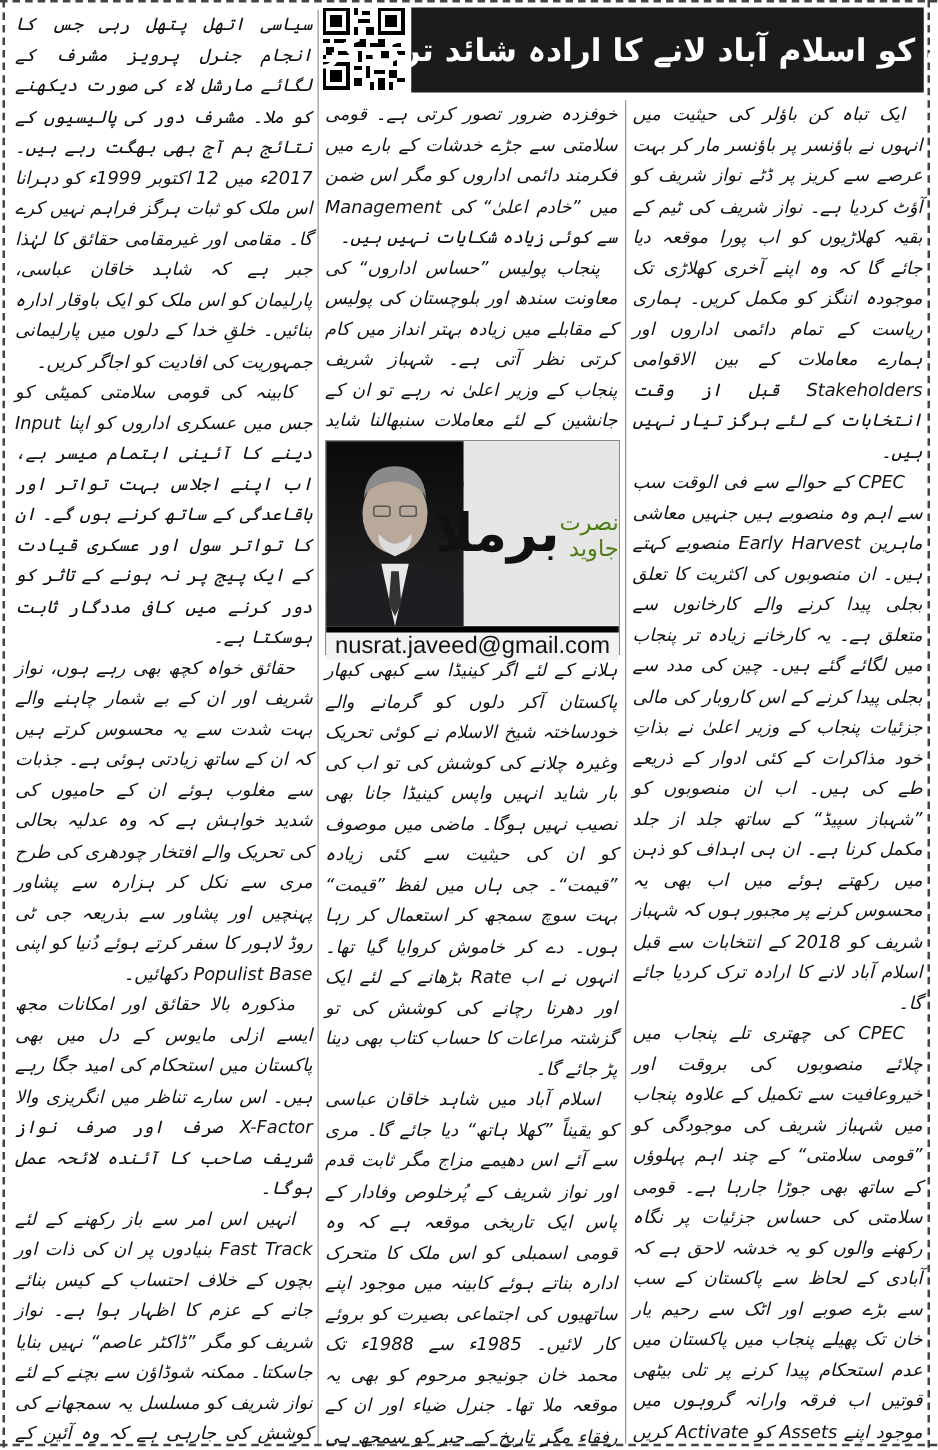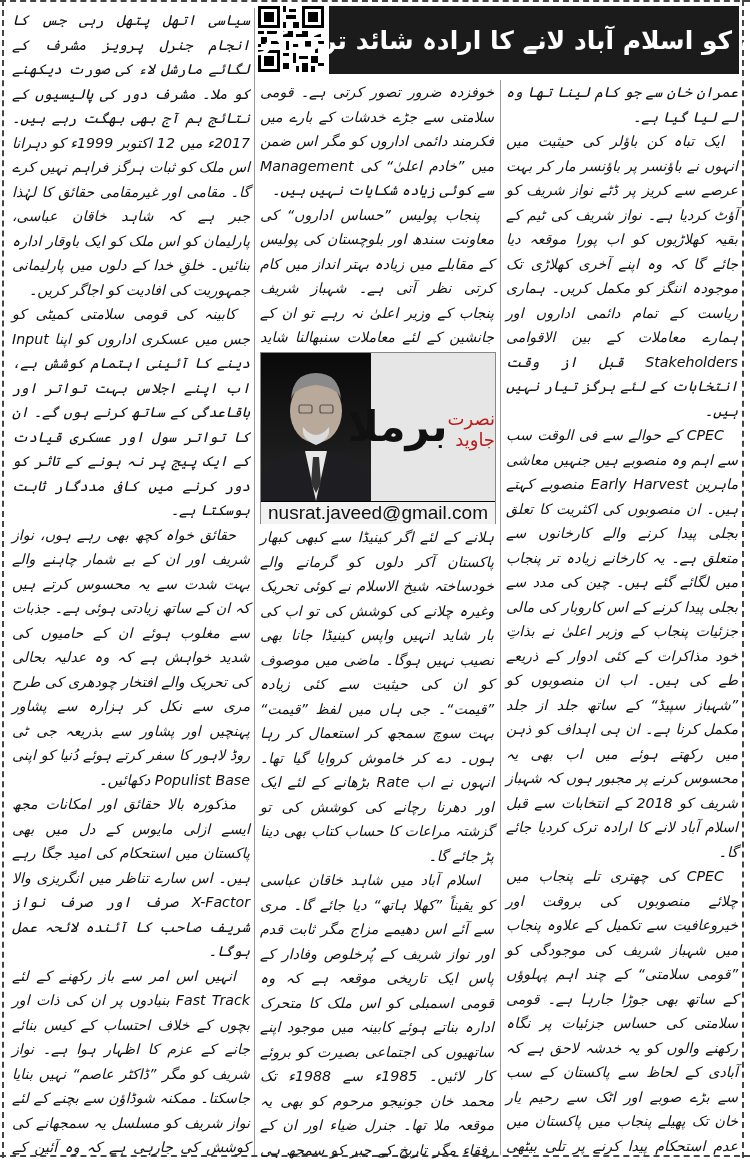--- a/index.html
+++ b/index.html
@@ -22,22 +22,22 @@
   .col-right { left: 506px; top: 80px; width: 232px; }
   .col-mid { left: 260px; top: 80px; width: 234px; }
   .col-mid-b { left: 260px; top: 525px; width: 234px; }
   .col-left { left: 12px; top: 8px; width: 238px; }
   .rule-v { position: absolute; top: 80px; width: 0; height: 1075px; border-left: 1px solid #999; }
 
   .author-box { position: absolute; left: 260px; top: 352px; width: 234px; height: 170px; border: 1px solid #888; }
   .photo { position: absolute; left: 0; top: 0; width: 110px; height: 148px; background: linear-gradient(180deg,#0a0a0a 0%,#1a1a1a 60%,#262626 100%); overflow: hidden; }
   .brand { position: absolute; left: 110px; top: 0; width: 124px; height: 148px; background: #e6e6e6; display: flex; flex-direction: row; align-items: center; justify-content: flex-end; }
   .brand-title { font-size: 42px; font-weight: bold; direction: rtl; line-height: 48px; color: #111; }
-  .brand-name { font-size: 18px; direction: rtl; color: #b91c1c; margin-top: 4px; }
-  .email { position: absolute; left: 0; top: 148px; width: 234px; height: 22px; background: #f2f2f2; border-top: 1px solid #000000; font-family: "Liberation Sans", sans-serif; font-size: 19px; line-height: 22px; text-align: center; direction: ltr; color: #111; }
+  .brand-name { font-size: 18px; direction: rtl; color: #4d7c0f; margin-top: 4px; }
+  .email { position: absolute; left: 0; top: 148px; width: 234px; height: 22px; background: #f2f2f2; border-top: 5px solid #000000; font-family: "Liberation Sans", sans-serif; font-size: 19px; line-height: 22px; text-align: center; direction: ltr; color: #111; }
 </style>
 </head>
 <body>
 
 <div class="page">
   <div class="frame-top"></div>
   <div class="frame-left"></div>
   <div class="frame-right"></div>
   <div class="frame-bottom"></div>
 
@@ -93,21 +93,20 @@
   </div>
 
   <div class="headline-box">
     <div class="headline">شہباز شریف کو اسلام آباد لانے کا ارادہ شائد ترک کردیا جائے</div>
   </div>
 
   <div class="rule-v" style="left:500px;"></div>
   <div class="rule-v" style="left:254px; top:8px; height:1147px;"></div>
 
   <div class="col col-right">
-    <p class="noindent">عمران خان سے جو کام لینا تھا وہ لے لیا گیا ہے۔</p>
     <p>ایک تباہ کن باؤلر کی حیثیت میں انہوں نے باؤنسر پر باؤنسر مار کر بہت عرصے سے کریز پر ڈٹے نواز شریف کو آؤٹ کردیا ہے۔ نواز شریف کی ٹیم کے بقیہ کھلاڑیوں کو اب پورا موقعہ دیا جائے گا کہ وہ اپنے آخری کھلاڑی تک موجودہ اننگز کو مکمل کریں۔ ہماری ریاست کے تمام دائمی اداروں اور ہمارے معاملات کے بین الاقوامی Stakeholders قبل از وقت انتخابات کے لئے ہرگز تیار نہیں ہیں۔</p>
     <p>CPEC کے حوالے سے فی الوقت سب سے اہم وہ منصوبے ہیں جنہیں معاشی ماہرین Early Harvest منصوبے کہتے ہیں۔ ان منصوبوں کی اکثریت کا تعلق بجلی پیدا کرنے والے کارخانوں سے متعلق ہے۔ یہ کارخانے زیادہ تر پنجاب میں لگائے گئے ہیں۔ چین کی مدد سے بجلی پیدا کرنے کے اس کاروبار کی مالی جزئیات پنجاب کے وزیر اعلیٰ نے بذاتِ خود مذاکرات کے کئی ادوار کے ذریعے طے کی ہیں۔ اب ان منصوبوں کو ”شہباز سپیڈ“ کے ساتھ جلد از جلد مکمل کرنا ہے۔ ان ہی اہداف کو ذہن میں رکھتے ہوئے میں اب بھی یہ محسوس کرنے پر مجبور ہوں کہ شہباز شریف کو 2018 کے انتخابات سے قبل اسلام آباد لانے کا ارادہ ترک کردیا جائے گا۔</p>
     <p>CPEC کی چھتری تلے پنجاب میں چلائے منصوبوں کی بروقت اور خیروعافیت سے تکمیل کے علاوہ پنجاب میں شہباز شریف کی موجودگی کو ”قومی سلامتی“ کے چند اہم پہلوؤں کے ساتھ بھی جوڑا جارہا ہے۔ قومی سلامتی کی حساس جزئیات پر نگاہ رکھنے والوں کو یہ خدشہ لاحق ہے کہ آبادی کے لحاظ سے پاکستان کے سب سے بڑے صوبے اور اٹک سے رحیم یار خان تک پھیلے پنجاب میں پاکستان میں عدم استحکام پیدا کرنے پر تلی بیٹھی قوتیں اب فرقہ وارانہ گروہوں میں موجود اپنے Assets کو Activate کریں گی۔</p>
 
   </div>
 
   <div class="col col-mid">
     <p class="noindent">خوفزدہ ضرور تصور کرتی ہے۔ قومی سلامتی سے جڑے خدشات کے بارے میں فکرمند دائمی اداروں کو مگر اس ضمن میں ”خادم اعلیٰ“ کی Management سے کوئی زیادہ شکایات نہیں ہیں۔</p>
     <p>پنجاب پولیس ”حساس اداروں“ کی معاونت سندھ اور بلوچستان کی پولیس کے مقابلے میں زیادہ بہتر انداز میں کام کرتی نظر آتی ہے۔ شہباز شریف پنجاب کے وزیر اعلیٰ نہ رہے تو ان کے جانشین کے لئے معاملات سنبھالنا شاید مشکل ہوجائے گا۔ اس لئے فی الوقت ترجیح Status Quo ہے۔ اس کو</p>
   </div>
@@ -133,19 +132,19 @@
   </div>
 
   <div class="col col-mid-b">
     <p class="noindent">ہلانے کے لئے اگر کینیڈا سے کبھی کبھار پاکستان آکر دلوں کو گرمانے والے خودساختہ شیخ الاسلام نے کوئی تحریک وغیرہ چلانے کی کوشش کی تو اب کی بار شاید انہیں واپس کینیڈا جانا بھی نصیب نہیں ہوگا۔ ماضی میں موصوف کو ان کی حیثیت سے کئی زیادہ ”قیمت“۔ جی ہاں میں لفظ ”قیمت“ بہت سوچ سمجھ کر استعمال کر رہا ہوں۔ دے کر خاموش کروایا گیا تھا۔ انہوں نے اب Rate بڑھانے کے لئے ایک اور دھرنا رچانے کی کوشش کی تو گزشتہ مراعات کا حساب کتاب بھی دینا پڑ جائے گا۔</p>
     <p>اسلام آباد میں شاہد خاقان عباسی کو یقیناً ”کھلا ہاتھ“ دیا جائے گا۔ مری سے آئے اس دھیمے مزاج مگر ثابت قدم اور نواز شریف کے پُرخلوص وفادار کے پاس ایک تاریخی موقعہ ہے کہ وہ قومی اسمبلی کو اس ملک کا متحرک ادارہ بناتے ہوئے کابینہ میں موجود اپنے ساتھیوں کی اجتماعی بصیرت کو بروئے کار لائیں۔ 1985ء سے 1988ء تک محمد خان جونیجو مرحوم کو بھی یہ موقعہ ملا تھا۔ جنرل ضیاء اور ان کے رفقاء مگر تاریخ کے جبر کو سمجھ ہی نہ پائے۔ طیش میں آکر ان کی حکومت کو مئی 1988ء میں فارغ کردیا۔ اس کے بعد گیم مگر جنرل ضیاء الحق کے ہاتھ میں بھی نہ رہی۔ وہ فضائی حادثے کا شکار ہو کر اس جہان فانی سے رخصت ہوگئے۔</p>
 
   </div>
 
   <div class="col col-left">
     <p class="noindent">سیاسی اتھل پتھل رہی جس کا انجام جنرل پرویز مشرف کے لگائے مارشل لاء کی صورت دیکھنے کو ملا۔ مشرف دور کی پالیسیوں کے نتائج ہم آج بھی بھگت رہے ہیں۔ 2017ء میں 12 اکتوبر 1999ء کو دہرانا اس ملک کو ثبات ہرگز فراہم نہیں کرے گا۔ مقامی اور غیرمقامی حقائق کا لہٰذا جبر ہے کہ شاہد خاقان عباسی، پارلیمان کو اس ملک کو ایک باوقار ادارہ بنائیں۔ خلقِ خدا کے دلوں میں پارلیمانی جمہوریت کی افادیت کو اجاگر کریں۔</p>
-    <p>کابینہ کی قومی سلامتی کمیٹی کو جس میں عسکری اداروں کو اپنا Input دینے کا آئینی اہتمام کوشش ہے، اب اپنے اجلاس بہت تواتر اور باقاعدگی کے ساتھ کرنے ہوں گے۔ ان کا تواتر سول اور عسکری قیادت کے ایک پیج پر نہ ہونے کے تاثر کو دور کرنے میں کافی مددگار ثابت ہوسکتا ہے۔</p>
+    <p>کابینہ کی قومی سلامتی کمیٹی کو جس میں عسکری اداروں کو اپنا Input دینے کا آئینی اہتمام میسر ہے، اب اپنے اجلاس بہت تواتر اور باقاعدگی کے ساتھ کرنے ہوں گے۔ ان کا تواتر سول اور عسکری قیادت کے ایک پیج پر نہ ہونے کے تاثر کو دور کرنے میں کافی مددگار ثابت ہوسکتا ہے۔</p>
     <p>حقائق خواہ کچھ بھی رہے ہوں، نواز شریف اور ان کے بے شمار چاہنے والے بہت شدت سے یہ محسوس کرتے ہیں کہ ان کے ساتھ زیادتی ہوئی ہے۔ جذبات سے مغلوب ہوئے ان کے حامیوں کی شدید خواہش ہے کہ وہ عدلیہ بحالی کی تحریک والے افتخار چودھری کی طرح مری سے نکل کر ہزارہ سے پشاور پہنچیں اور پشاور سے بذریعہ جی ٹی روڈ لاہور کا سفر کرتے ہوئے دُنیا کو اپنی Populist Base دکھائیں۔</p>
     <p>مذکورہ بالا حقائق اور امکانات مجھ ایسے ازلی مایوس کے دل میں بھی پاکستان میں استحکام کی امید جگا رہے ہیں۔ اس سارے تناظر میں انگریزی والا X-Factor صرف اور صرف نواز شریف صاحب کا آئندہ لائحہ عمل ہوگا۔</p>
     <p>انہیں اس امر سے باز رکھنے کے لئے Fast Track بنیادوں پر ان کی ذات اور بچوں کے خلاف احتساب کے کیس بنائے جانے کے عزم کا اظہار ہوا ہے۔ نواز شریف کو مگر ”ڈاکٹر عاصم“ نہیں بنایا جاسکتا۔ ممکنہ شوڈاؤن سے بچنے کے لئے نواز شریف کو مسلسل یہ سمجھانے کی کوشش کی جارہی ہے کہ وہ آئین کے آرٹیکل 10-A کا سہارا لیتے ہوئے سپریم کورٹ سے اپنے لئے Fair Trial کی استدعا کریں۔ وہ اس کے لئے تیار ہوگئے تو شہباز شریف اور خاقان عباسی کو حالات معمول پر لانے کا موقعہ نصیب ہوسکتا ہے۔</p>
 
   </div>
 </div>
 
 </body></html>

